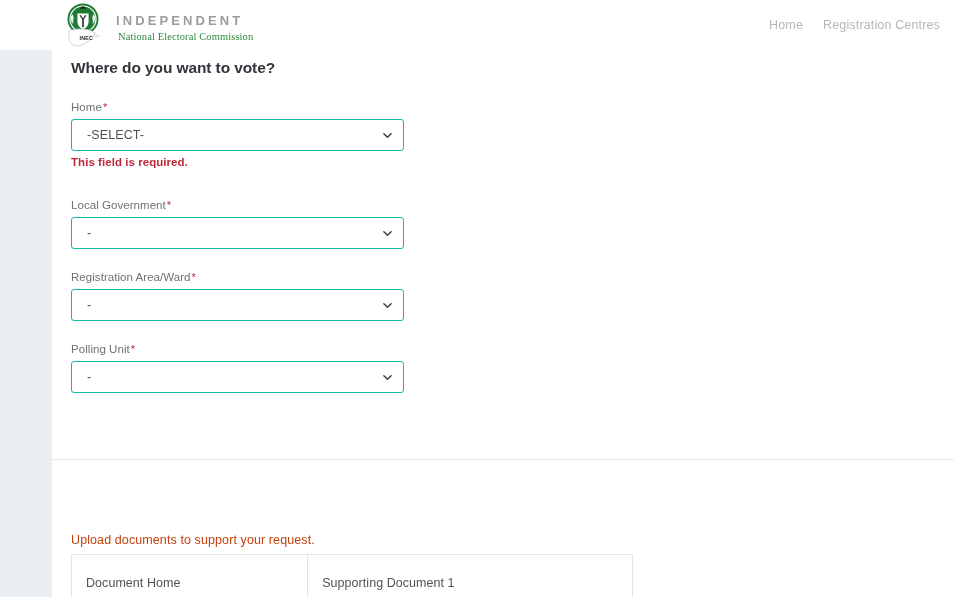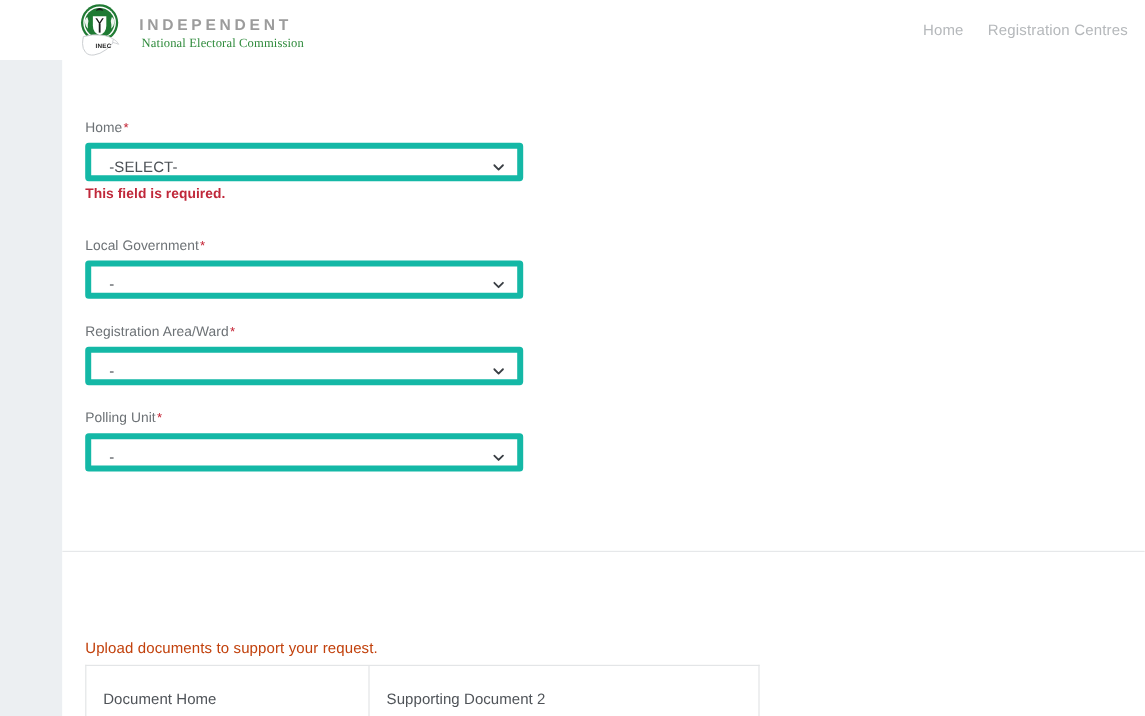--- a/index.html
+++ b/index.html
@@ -122,23 +122,23 @@
     margin-bottom: 6px;
     display: block;
   }
   .req-star {
     color: #c62839;
     font-size: 11px;
     margin-left: 1px;
   }
   .select-shell {
     position: relative;
-    width: 365px;
+    width: 333px;
     height: 32px;
-    border: 5px solid #14b8a6;
+    border: 1px solid #14b8a6;
     border-radius: 3px;
     background: #ffffff;
     box-sizing: border-box;
     padding-left: 19px;
   }
   .select-value {
     position: absolute;
     left: 15px;
     top: 0;
     line-height: 30px;
@@ -270,20 +270,21 @@
 
   <div id="main-nav">
     <a class="nav-link" href="#">Home</a>
     <a class="nav-link" href="#">Registration Centres</a>
   </div>
 
 </div>
 
 <div id="content">
 
+  <div id="page-title">Where do you want to vote?</div>
 
   <div class="field-group" style="top:51px;">
     <label class="field-label">
       <span>Home</span><span class="req-star">*</span>
     </label>
     <div class="select-shell">
       <span class="select-value">-SELECT-</span>
       <span class="select-caret">
         <svg width="9" height="9" viewBox="0 0 10 10">
             <path d="M1 3 L5 7 L9 3" fill="none" stroke="#3a3f44" stroke-width="1.7" stroke-linecap="round" stroke-linejoin="round"></path>
@@ -338,17 +339,17 @@
   <div id="divider-line"></div>
 
 
   <div id="upload-hint">Upload documents to support your request.</div>
 
   <div id="docs-table">
     <div class="docs-col" id="docs-col-type">
       <span class="docs-col-label">Document Home</span>
     </div>
     <div class="docs-col" id="docs-col-doc1">
-      <span class="docs-col-label">Supporting Document 2</span>
+      <span class="docs-col-label">Supporting Document 1</span>
     </div>
   </div>
 
 </div>
 
 </body></html>

